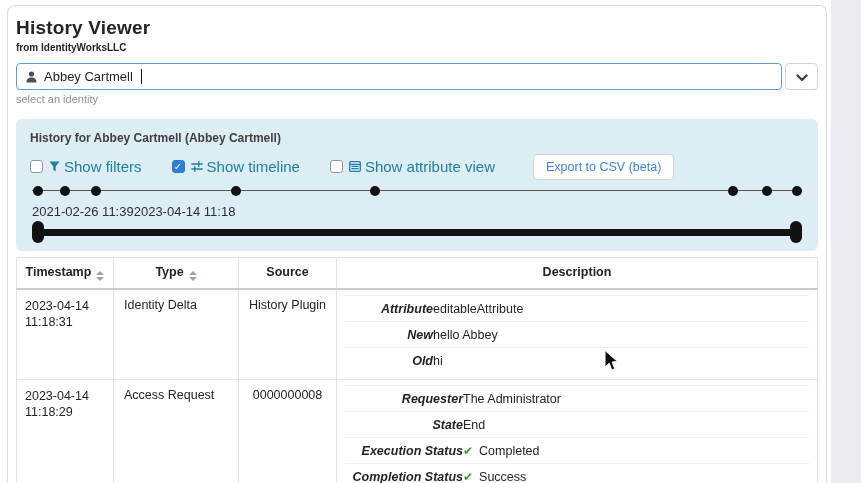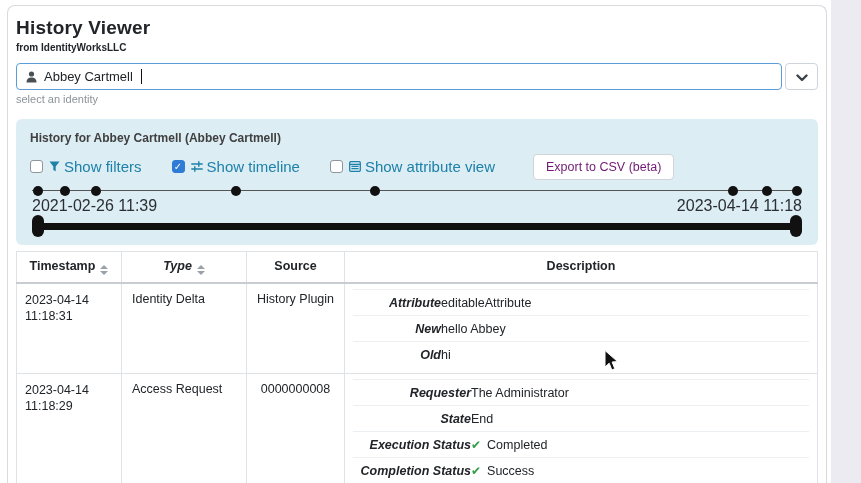--- a/index.html
+++ b/index.html
@@ -30,43 +30,43 @@
 
   .controls { display:flex; align-items:center; margin-top:7px; height:25px; }
   .cb-group { display:flex; align-items:center; gap:6px; margin-right:30px; cursor:pointer; }
   .cb { width:13px; height:13px; border:1.5px solid #8f969c; border-radius:3px; background:#fff;
     display:flex; align-items:center; justify-content:center; flex:0 0 auto; }
   .cb.checked { background:#2e7cd6; border-color:#2e7cd6; color:#fff; font-size:10px;
     font-weight:bold; line-height:1; }
   .cb-label { font-size:15px; color:#1d81a9; display:flex; align-items:center; gap:4px; }
   .cb-label svg { display:block; }
   .export-btn { margin-left:8px; background:#fff; border:1px solid #d0d4d8; border-radius:4px;
-    padding:5px 12px; font-size:12.5px; color:#701a75; cursor:pointer;
+    padding:5px 12px; font-size:12.5px; color:#3b82f6; cursor:pointer;
     font-family:"Liberation Sans",sans-serif; }
 
   .tl-dots { position:relative; height:12px; margin:6px 2px 0 2px; }
   .tl-line { position:absolute; left:0; right:0; top:5px; height:1px; background:#555; }
   .tl-dot { position:absolute; top:1px; width:10px; height:10px; border-radius:50%;
     background:#111; transform:translateX(-50%); }
-  .tl-labels { display:flex; justify-content:space-between; font-size:16px; color:#2b2f33;
-    margin:2px 2px 0 2px; line-height:13px; }
+  .tl-labels { display:flex; font-size:13px; color:#2b2f33;
+    margin:8px 2px 0 2px; line-height:13px; }
 
   .slider { position:relative; height:22px; margin:3px 2px 0 2px; }
   .slider-track { position:absolute; left:6px; right:6px; top:8px; height:7px; background:#111;
     border-radius:4px; }
   .slider-handle { position:absolute; top:0; width:12px; height:22px; background:#111;
     border-radius:6px; cursor:pointer; }
   .slider-handle.left { left:0; } .slider-handle.right { right:0; }
 
   table.history { width:100%; margin-top:6px; border-collapse:collapse; background:#fff;
     font-size:12.5px; }
   table.history th, table.history td { border:1px solid #dfe3e6; vertical-align:top; }
   table.history th { font-weight:bold; text-align:center; padding:7px 4px;
     border-bottom:2px solid #c9cdd1; }
-  .col-ts { width:105px; } .col-type { width:125px;font-style:italic; } .col-src { width:98px; }
+  .col-ts { width:97px; } .col-type { width:125px; } .col-src { width:98px; }
   td.c-ts { padding:8px 8px; line-height:16px; }
   td.c-type { padding:8px 10px; }
   td.c-src { padding:8px 4px; text-align:center; }
   td.c-desc { padding:2px 8px 6px 8px; }
 
   .sort { display:inline-flex; flex-direction:column; gap:2px; margin-left:5px; vertical-align:1px; }
   .sort i { width:0; height:0; border-left:4px solid transparent; border-right:4px solid transparent; }
   .sort .up { border-bottom:4px solid #9aa2a9; }
   .sort .dn { border-top:4px solid #9aa2a9; }
 

